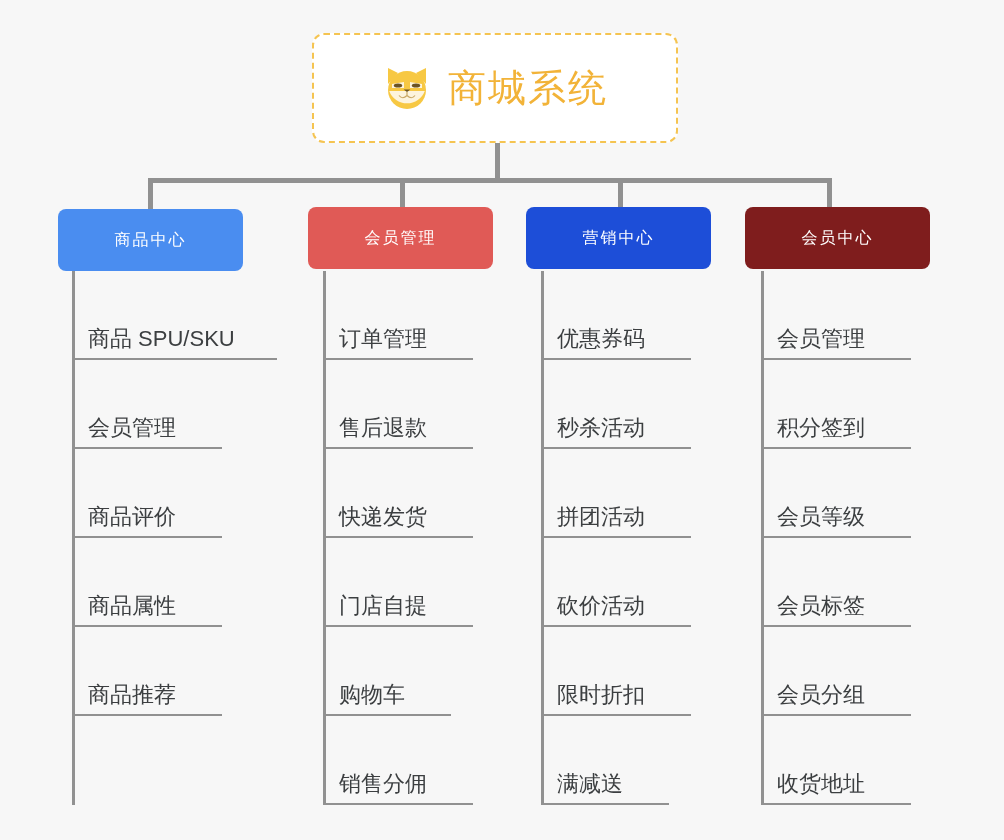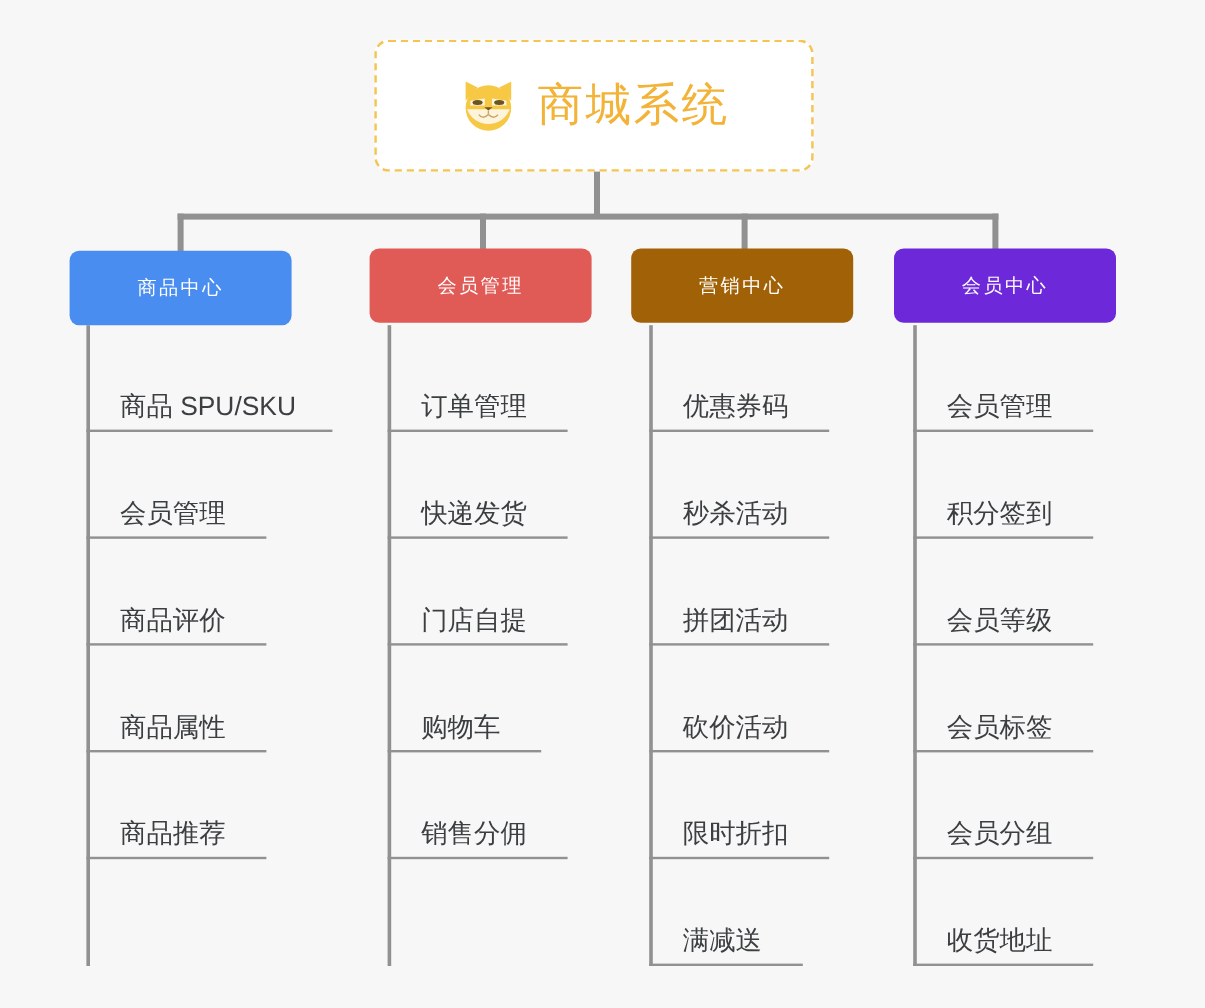--- a/index.html
+++ b/index.html
@@ -91,21 +91,21 @@
     position: relative;
     height: 89px;
     box-sizing: border-box;
     display: flex;
     align-items: flex-end;
   }
   .leaf-label {
     font-size: 22px;
     color: #3c3f41;
     line-height: 1;
-    padding: 0 0 8px 28px;
+    padding: 0 0 8px 16px;
     white-space: nowrap;
     border-bottom: 2px solid #919191;
     display: inline-block;
     box-sizing: border-box;
   }
 </style>
 </head>
 <body>
 
 <div class="canvas">
@@ -166,34 +166,37 @@
 
   <div class="cat-box" style="left: 308px; top: 207px; width: 185px; background: rgb(224, 90, 86);">
     <span>会员管理</span>
   </div>
   <div class="column" style="left:323px; width:230px;">
     <div class="leaf-stem" style="left:0; height:534px;"></div>
     <div class="leaf">
         <span class="leaf-label" style="width:150px;">订单管理</span>
       </div>
     <div class="leaf">
+        <span class="leaf-label" style="width:150px;">售后退款</span>
+      </div>
+    <div class="leaf">
         <span class="leaf-label" style="width:150px;">快递发货</span>
       </div>
     <div class="leaf">
         <span class="leaf-label" style="width:150px;">门店自提</span>
       </div>
     <div class="leaf">
         <span class="leaf-label" style="width:128px;">购物车</span>
       </div>
     <div class="leaf">
         <span class="leaf-label" style="width:150px;">销售分佣</span>
       </div>
   </div>
 
-  <div class="cat-box" style="left: 526px; top: 207px; width: 185px; background: #a16207;">
+  <div class="cat-box" style="left: 526px; top: 207px; width: 185px; background: #1d4ed8;">
     <span>营销中心</span>
   </div>
   <div class="column" style="left:541px; width:230px;">
     <div class="leaf-stem" style="left:0; height:534px;"></div>
     <div class="leaf">
         <span class="leaf-label" style="width:150px;">优惠券码</span>
       </div>
     <div class="leaf">
         <span class="leaf-label" style="width:150px;">秒杀活动</span>
       </div>
@@ -204,21 +207,21 @@
         <span class="leaf-label" style="width:150px;">砍价活动</span>
       </div>
     <div class="leaf">
         <span class="leaf-label" style="width:150px;">限时折扣</span>
       </div>
     <div class="leaf">
         <span class="leaf-label" style="width:128px;">满减送</span>
       </div>
   </div>
 
-  <div class="cat-box" style="left: 745px; top: 207px; width: 185px; background: #6d28d9;">
+  <div class="cat-box" style="left: 745px; top: 207px; width: 185px; background: #7f1d1d;">
     <span>会员中心</span>
   </div>
   <div class="column" style="left:761px; width:230px;">
     <div class="leaf-stem" style="left:0; height:534px;"></div>
     <div class="leaf">
         <span class="leaf-label" style="width:150px;">会员管理</span>
       </div>
     <div class="leaf">
         <span class="leaf-label" style="width:150px;">积分签到</span>
       </div>

